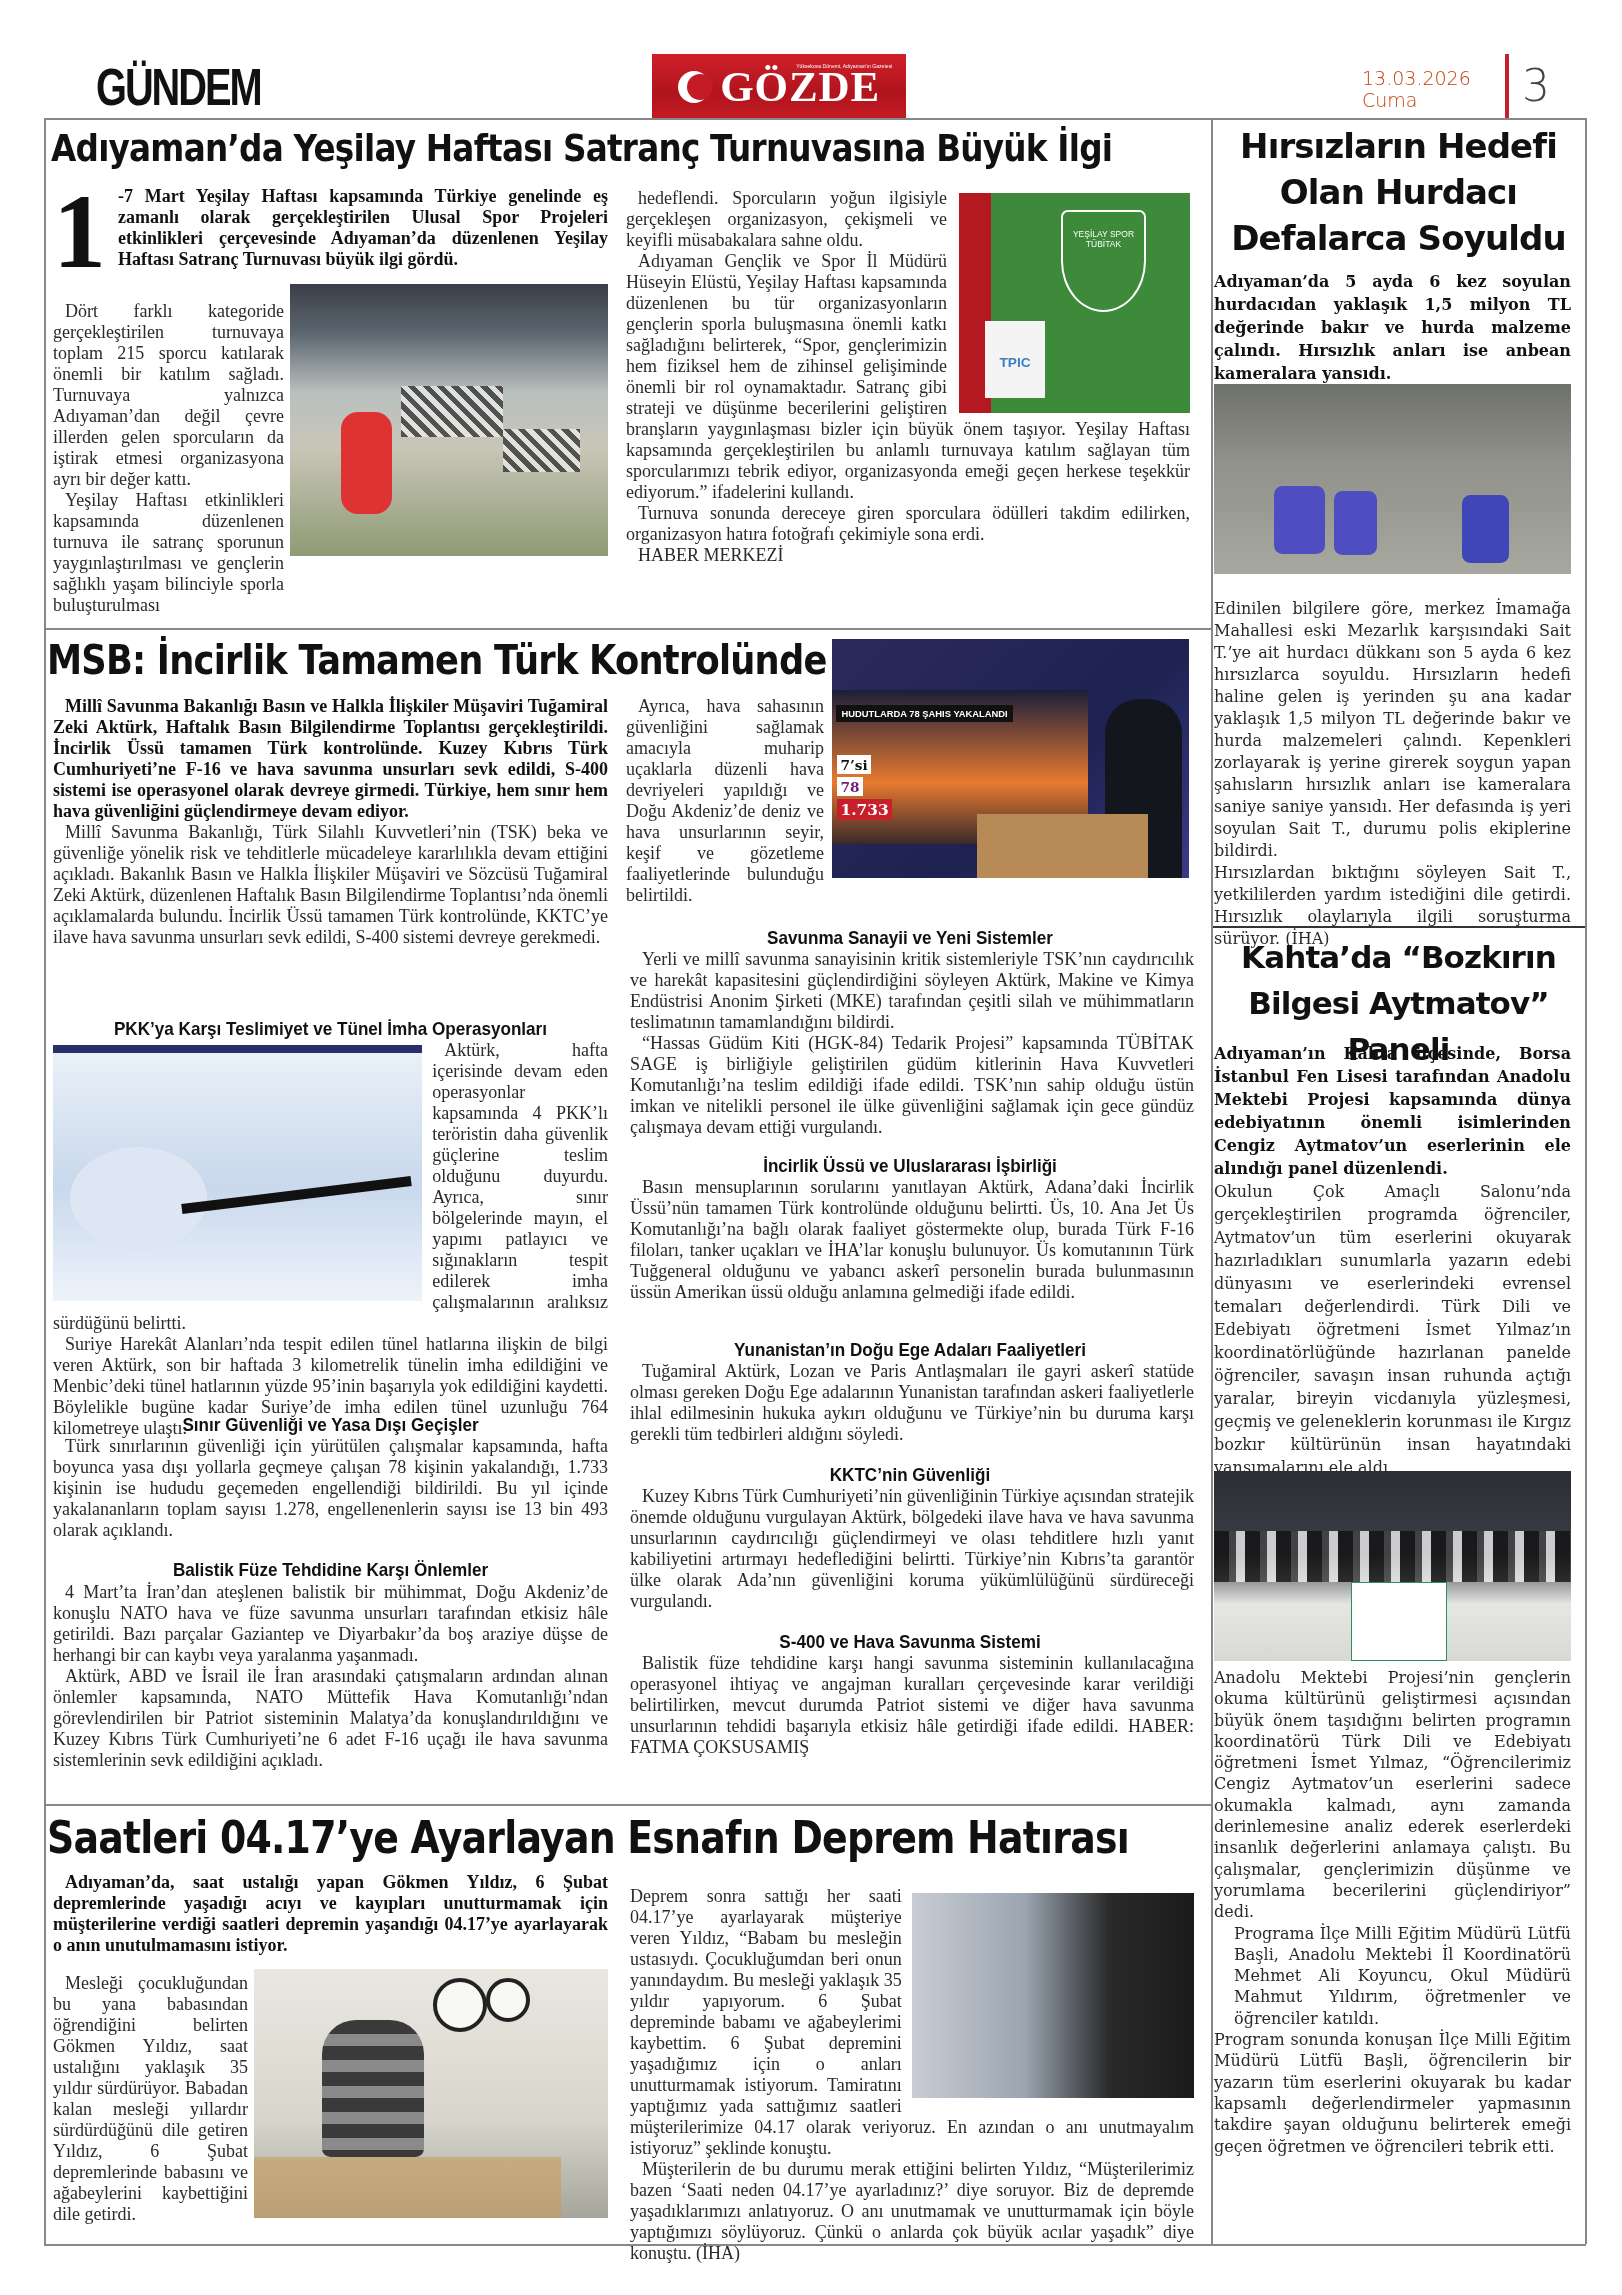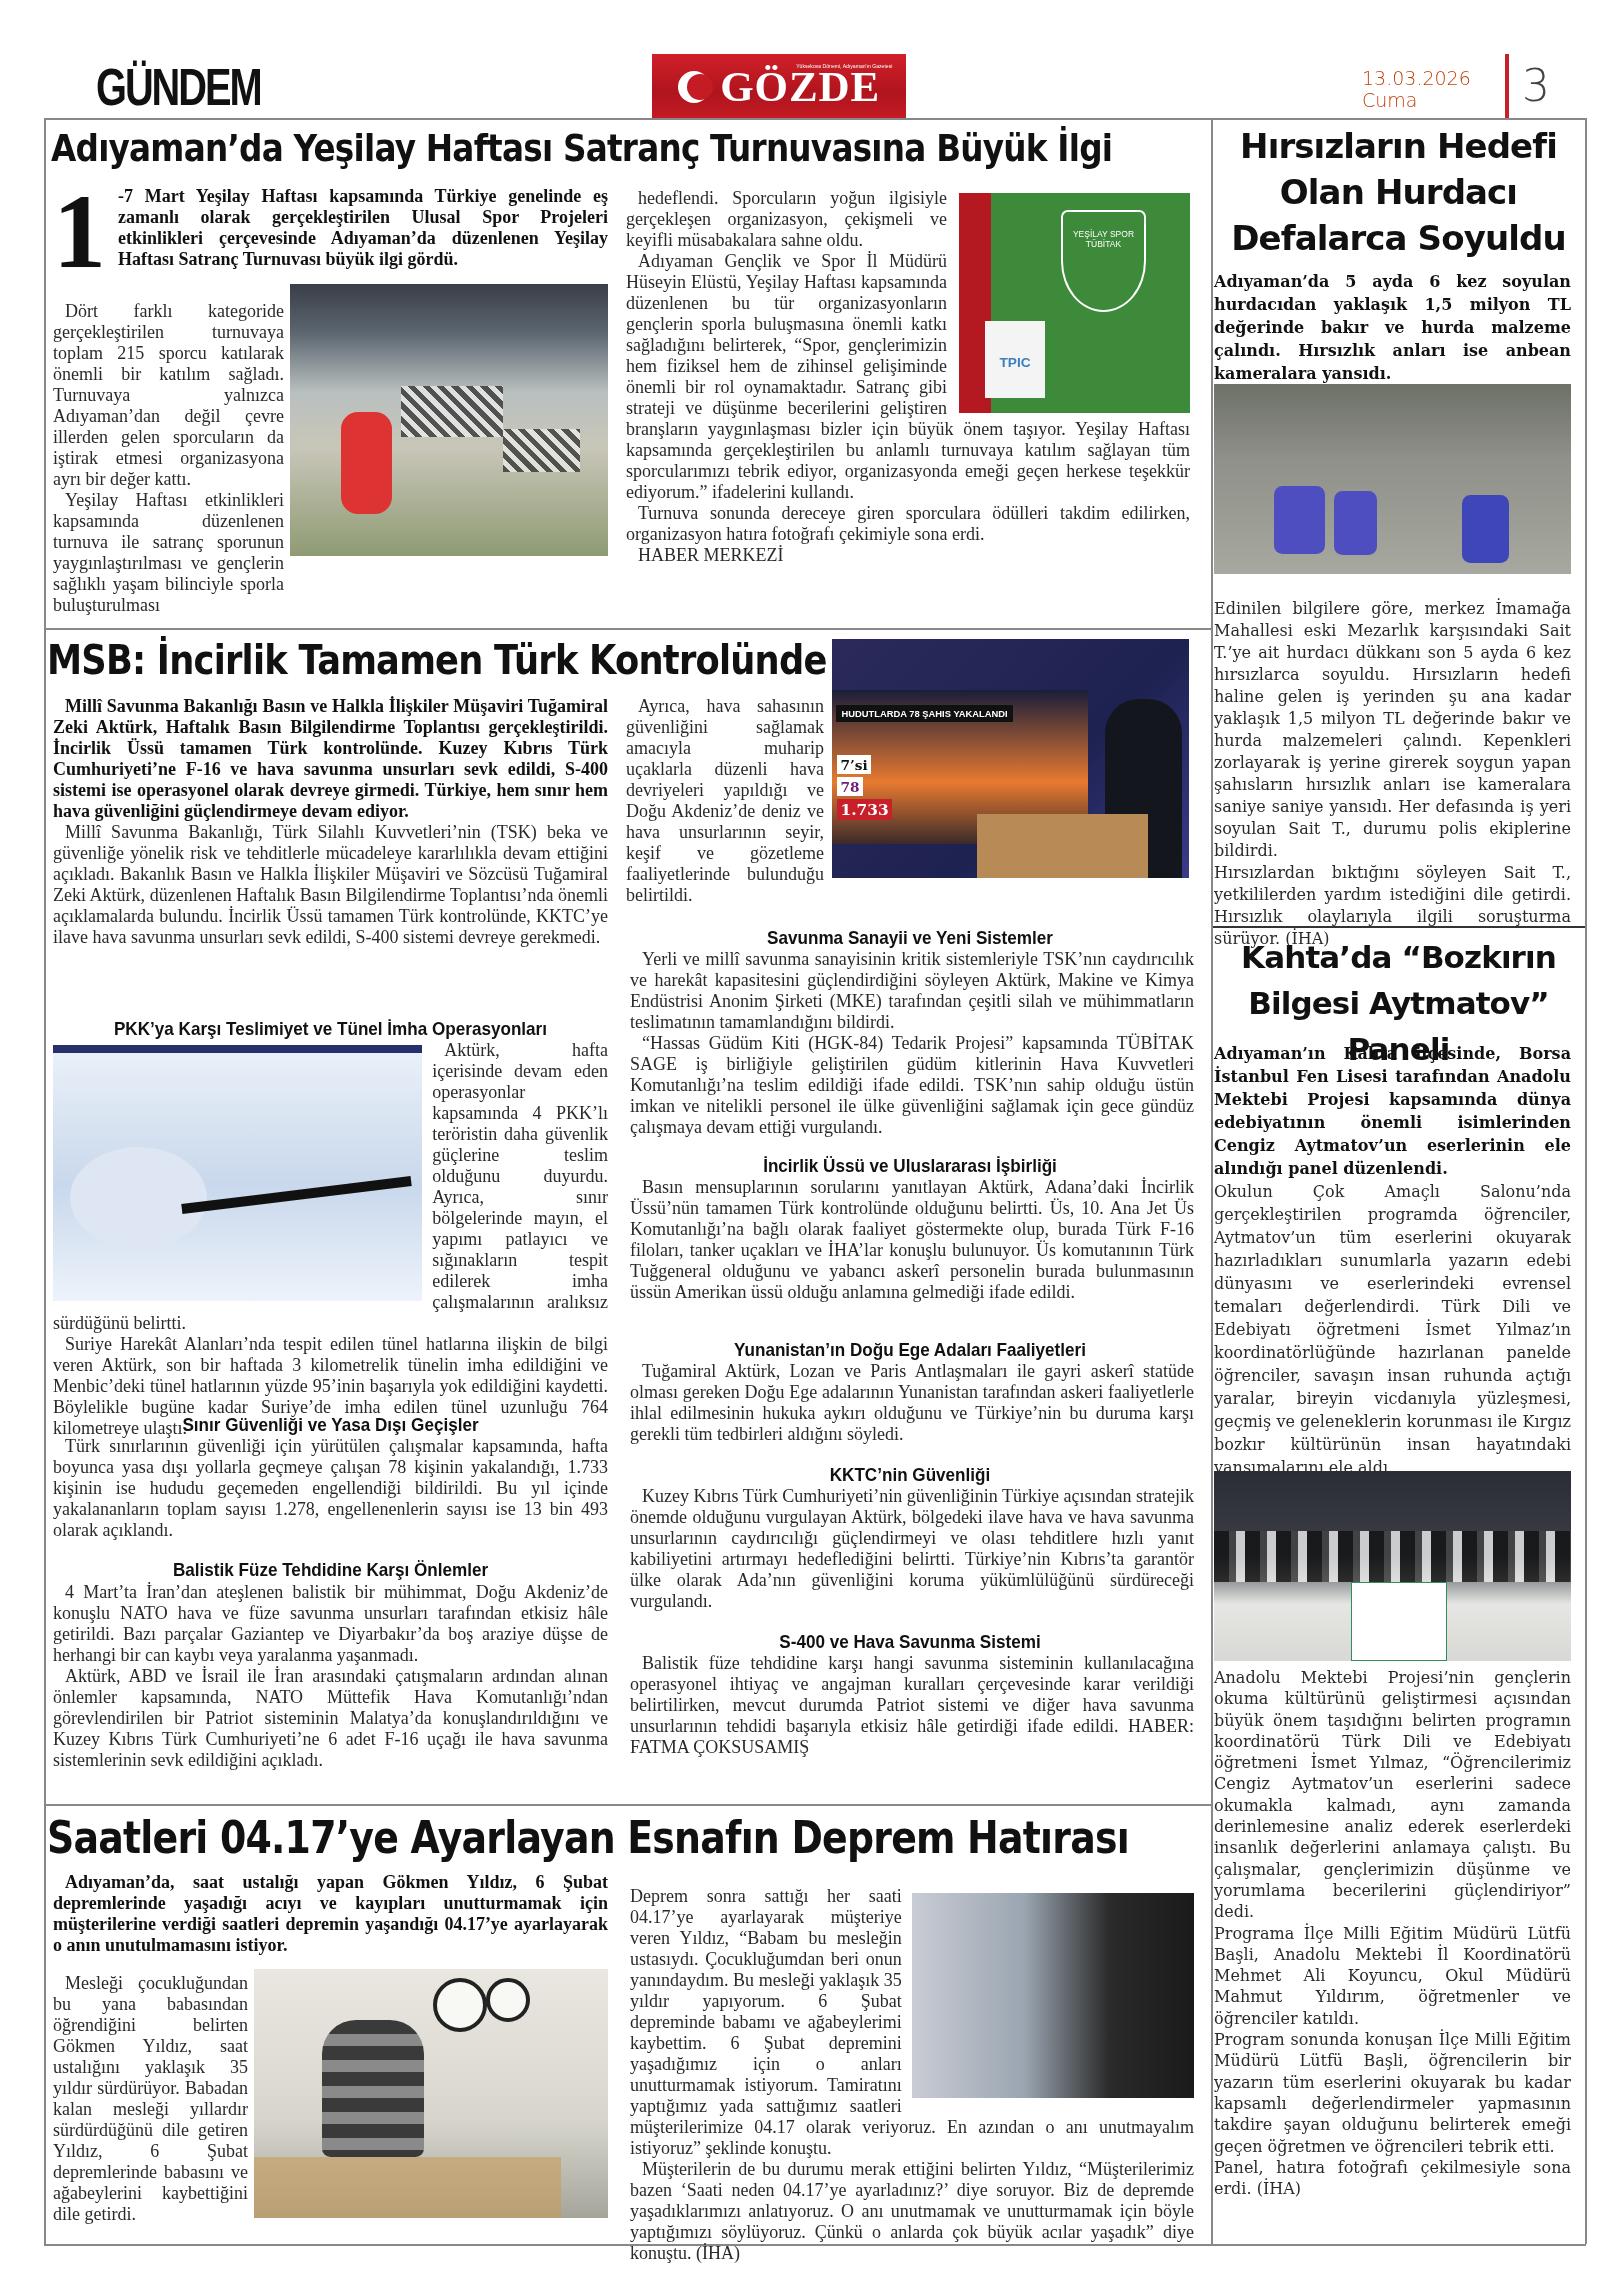--- a/index.html
+++ b/index.html
@@ -174,17 +174,16 @@
 <div class="abs" style="left:1214px;top:1042px;width:357px;">
   <p class="bold" style="font-size:16px;line-height:23px;">Adıyaman’ın Kahta ilçesinde, Borsa İstanbul Fen Lisesi tarafından Anadolu Mektebi Projesi kapsamında dünya edebiyatının önemli isimlerinden Cengiz Aytmatov’un eserlerinin ele alındığı panel düzenlendi.</p>
   <p style="font-size:16px;line-height:23px;">Okulun Çok Amaçlı Salonu’nda gerçekleştirilen programda öğrenciler, Aytmatov’un tüm eserlerini okuyarak hazırladıkları sunumlarla yazarın edebi dünyasını ve eserlerindeki evrensel temaları değerlendirdi. Türk Dili ve Edebiyatı öğretmeni İsmet Yılmaz’ın koordinatörlüğünde hazırlanan panelde öğrenciler, savaşın insan ruhunda açtığı yaralar, bireyin vicdanıyla yüzleşmesi, geçmiş ve geleneklerin korunması ile Kırgız bozkır kültürünün insan hayatındaki yansımalarını ele aldı.</p>
 </div>
 <div class="abs img" style="left:1214px;top:1471px;width:357px;height:190px;background:linear-gradient(180deg,#2a2d33 0%,#3c3f45 45%,#e6e6e4 70%,#d8d8d4 100%);">
   <div style="position:absolute;left:0;top:60px;width:357px;height:51px;background:repeating-linear-gradient(90deg,#111 0 15.4px,#444 15.4px 22px,#f0f0f0 22px 31px);opacity:.8;"></div>
   <div style="position:absolute;left:137px;top:111px;width:94px;height:77px;background:#fff;border:1.7px solid #2f8f5a;"></div>
 </div>
 <div class="abs" style="left:1214px;top:1667px;width:357px;">
   <p style="font-size:16px;line-height:21.3px;">Anadolu Mektebi Projesi’nin gençlerin okuma kültürünü geliştirmesi açısından büyük önem taşıdığını belirten programın koordinatörü Türk Dili ve Edebiyatı öğretmeni İsmet Yılmaz, “Öğrencilerimiz Cengiz Aytmatov’un eserlerini sadece okumakla kalmadı, aynı zamanda derinlemesine analiz ederek eserlerdeki insanlık değerlerini anlamaya çalıştı. Bu çalışmalar, gençlerimizin düşünme ve yorumlama becerilerini güçlendiriyor” dedi.</p>
-  <p style="font-size:16px;line-height:21.3px;">Programa İlçe Milli Eğitim Müdürü Lütfü Başli, Anadolu Mektebi İl Koordinatörü Mehmet Ali Koyuncu, Okul Müdürü Mahmut Yıldırım, öğretmenler ve öğrenciler katıldı.</p>
+  <p style="font-size:16px;line-height:21.3px;padding-left:20px;">Programa İlçe Milli Eğitim Müdürü Lütfü Başli, Anadolu Mektebi İl Koordinatörü Mehmet Ali Koyuncu, Okul Müdürü Mahmut Yıldırım, öğretmenler ve öğrenciler katıldı.</p>
   <p style="font-size:16px;line-height:21.3px;">Program sonunda konuşan İlçe Milli Eğitim Müdürü Lütfü Başli, öğrencilerin bir yazarın tüm eserlerini okuyarak bu kadar kapsamlı değerlendirmeler yapmasının takdire şayan olduğunu belirterek emeği geçen öğretmen ve öğrencileri tebrik etti.</p>
-  <p style="font-size:16px;line-height:21.3px;">Panel, hatıra fotoğrafı çekilmesiyle sona erdi. (İHA)</p>
 </div>
 
 
 </body></html>

